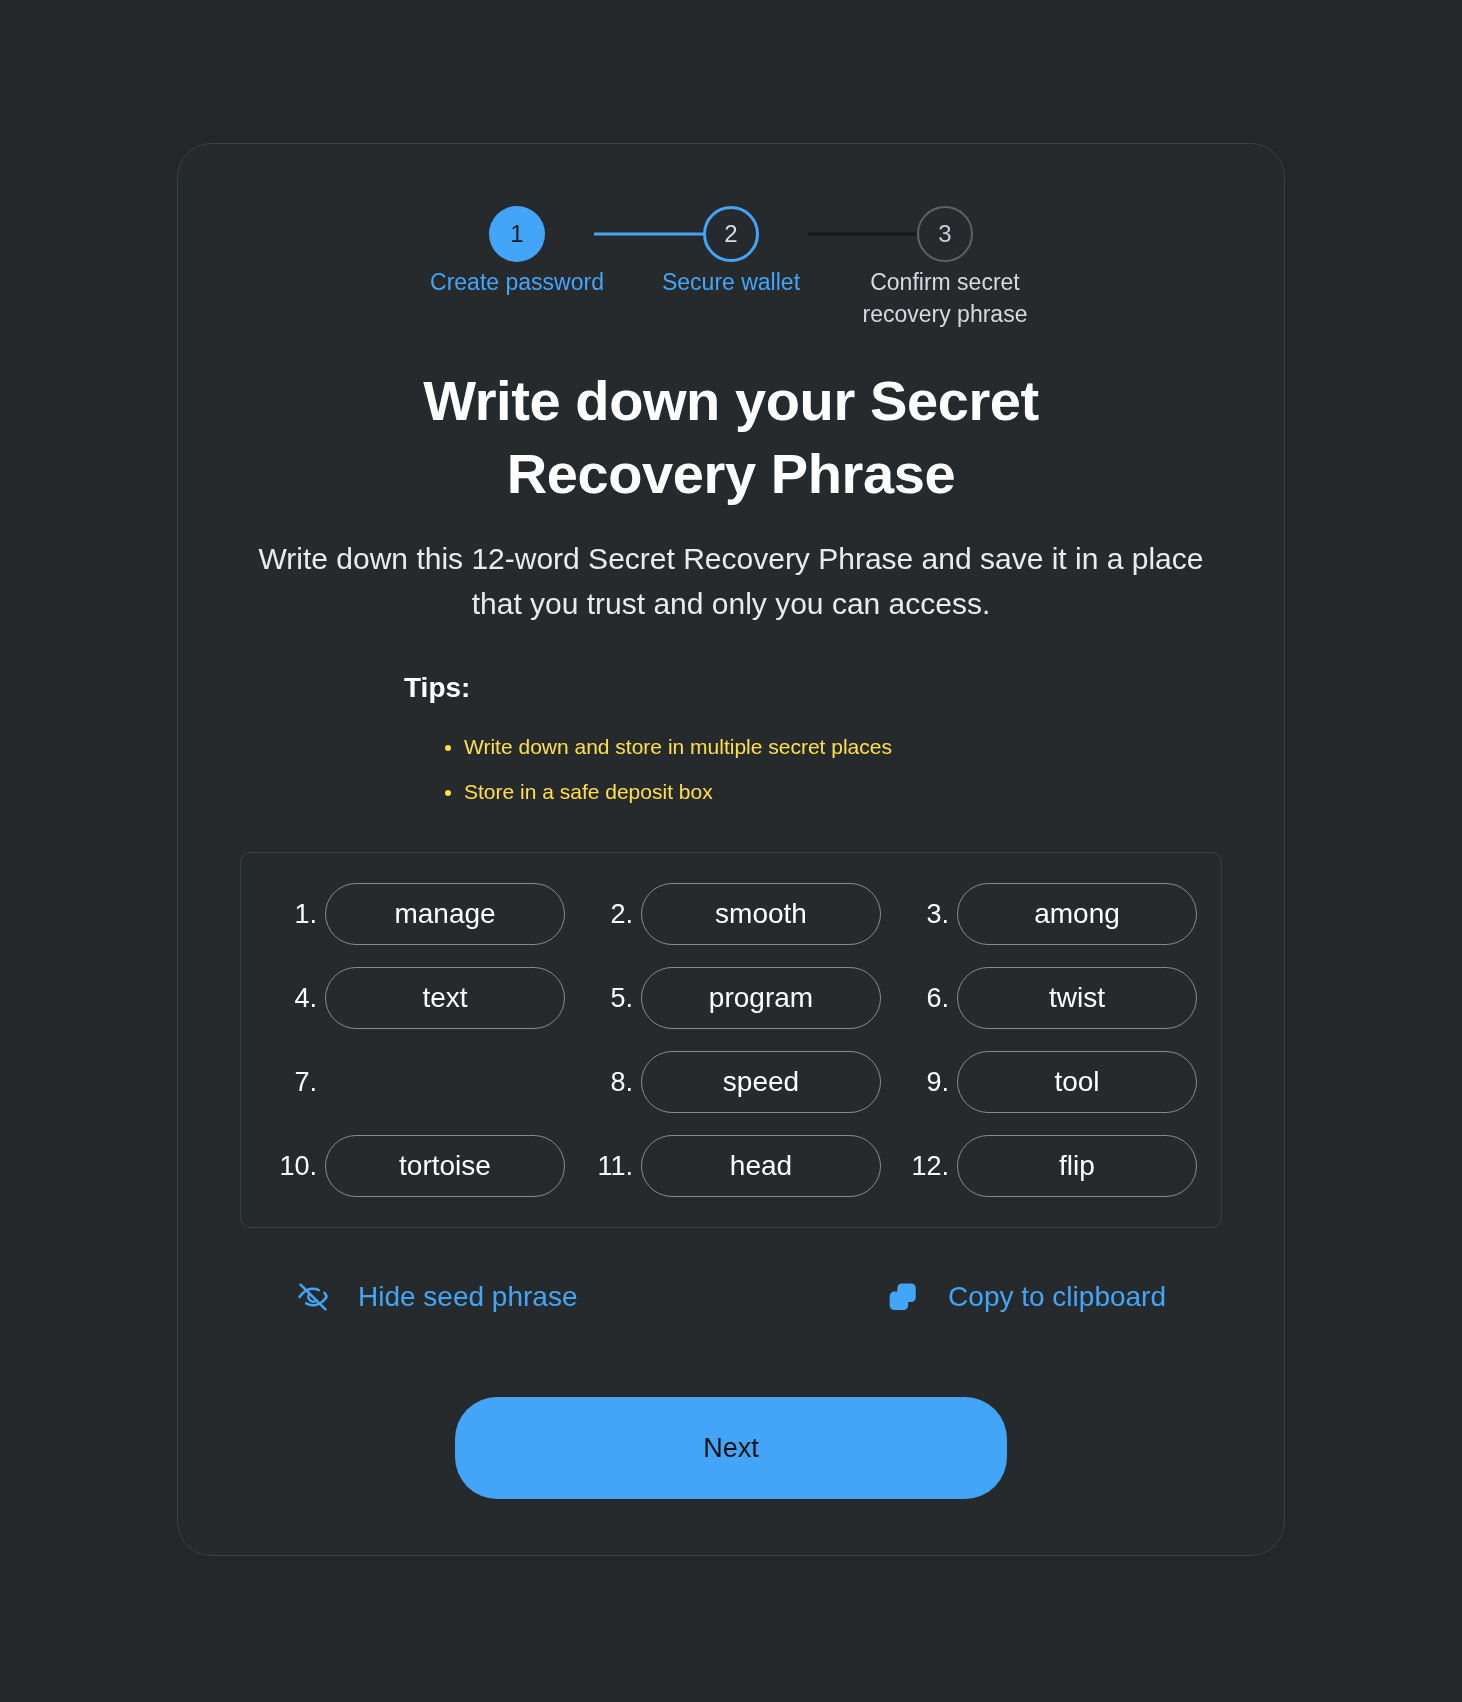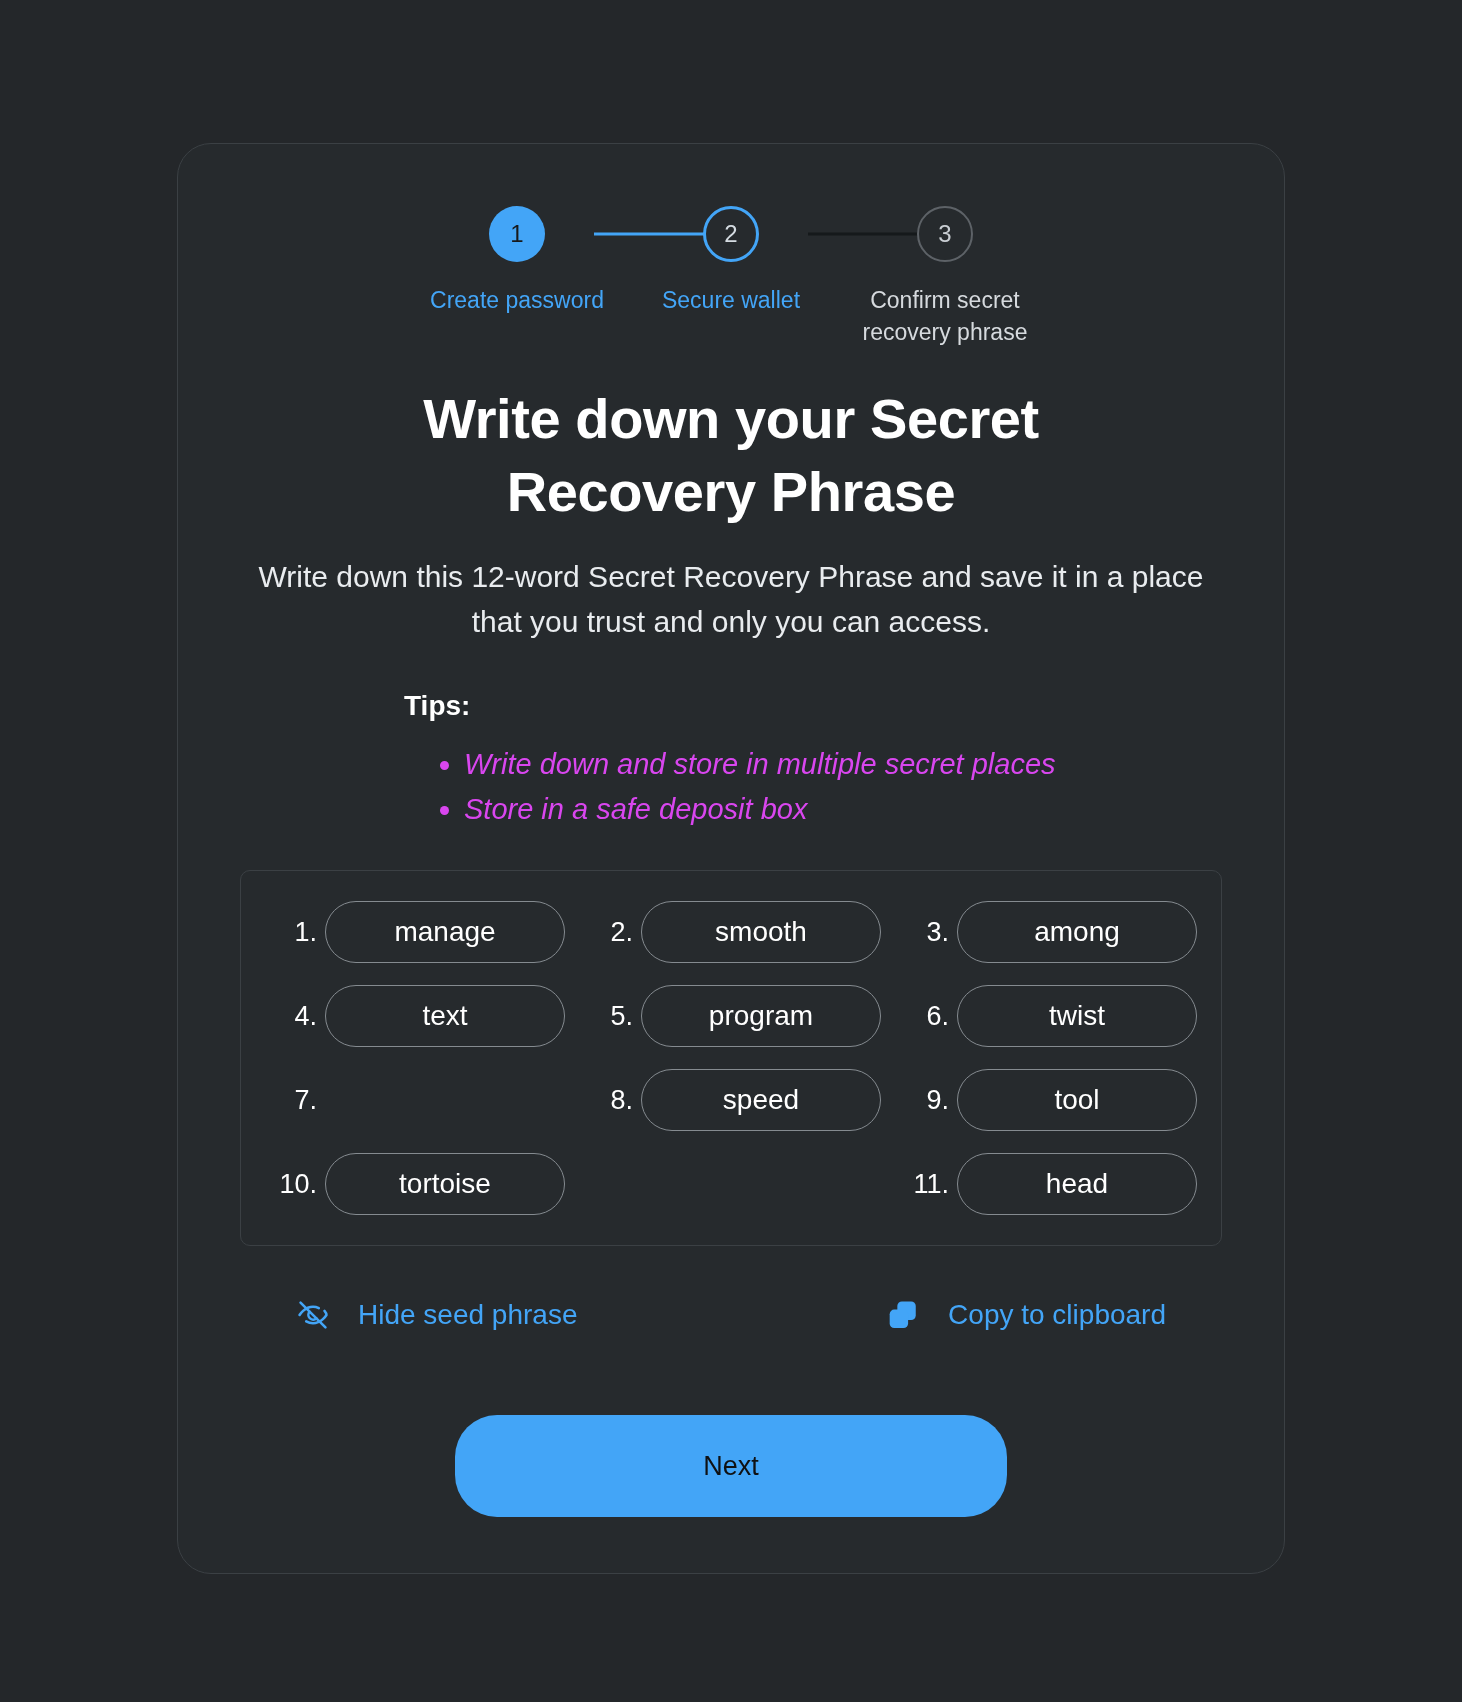--- a/index.html
+++ b/index.html
@@ -86,21 +86,21 @@
     border: 3px solid #43a5f7;
     color: #d5dce2;
     background: #262a2d;
   }
   .circle.inactive {
     border: 2px solid #5d6267;
     color: #c9ced3;
     background: #262a2d;
   }
   .step-label {
-    margin-top: 20px;
+    margin-top: 2px;
     font-size: 23px;
     line-height: 32px;
     text-align: center;
     max-width: 190px;
   }
   .step-label.blue { color: #43a5f7; }
   .step-label.grey { color: #d6dade; }
 
   
   h1 {
@@ -133,24 +133,23 @@
     font-size: 28px;
     font-weight: 700;
     color: #ffffff;
     margin-bottom: 20px;
   }
   .tips-list {
     list-style: disc;
     padding-left: 60px;
   }
   .tips-list li {
-    font-size: 29px;
+    font-size: 21px;
     line-height: 45px;
-    color: #d946ef;
-    font-style: italic;
+    color: #fde047;
   }
 
   
   .seed-box {
     margin-top: 38px;
     width: 982px;
     border: 1px solid #3b4044;
     border-radius: 10px;
     padding: 30px 24px 30px 24px;
     display: flex;
@@ -317,20 +316,24 @@
 
       <div class="seed-row">
         <div class="seed-item">
           <span class="seed-index">10.</span>
           <span class="seed-chip">tortoise</span>
         </div>
         <div class="seed-item">
           <span class="seed-index">11.</span>
           <span class="seed-chip">head</span>
         </div>
+        <div class="seed-item">
+          <span class="seed-index">12.</span>
+          <span class="seed-chip">flip</span>
+        </div>
       </div>
 
     </div>
 
     <div class="actions">
 
       <div class="link">
         <span>
           <svg width="34" height="34" viewBox="0 0 24 24" fill="none" stroke="#43a5f7" stroke-width="1.8" stroke-linecap="round" stroke-linejoin="round">
             <path d="M2.5 12S6 6.2 12 6.2c1.5 0 2.9.36 4.1.94"></path>

